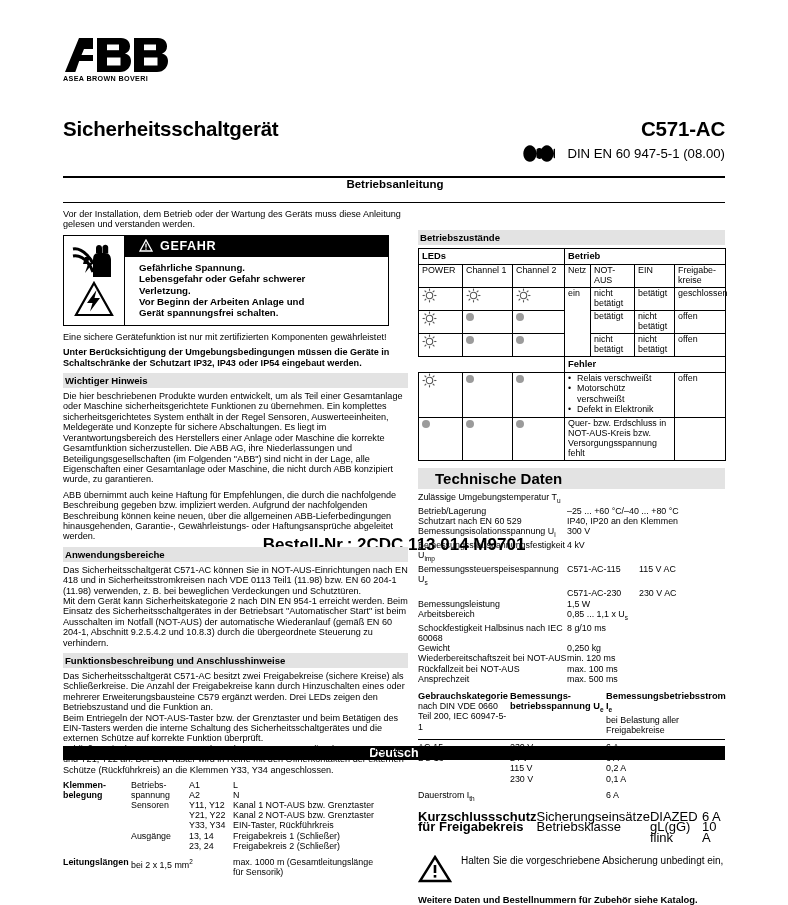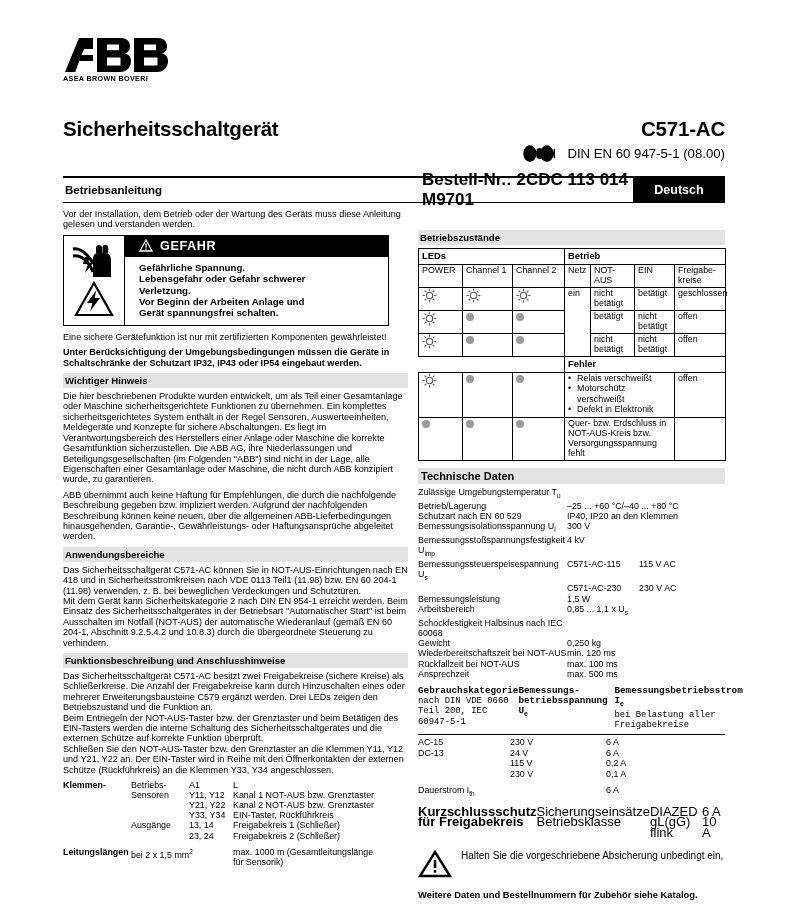--- a/index.html
+++ b/index.html
@@ -31,21 +31,21 @@
   .std-row{
     position:absolute;right:63px;top:145px;
     display:flex;align-items:center;gap:12px;
   }
   .ce-mark{display:block;}
   .std-text{font-size:13.2px;line-height:15px;}
 
   .rule-top{position:absolute;left:63px;top:176px;width:662px;height:2px;background:#000;}
   .rule-bot{position:absolute;left:63px;top:202px;width:662px;height:1px;background:#000;}
 
-  .band-row{position:absolute;left:63px;top:178px;width:662px;height:24px;display:flex;align-items:center;}
+  .band-row{position:absolute;left:63px;top:178px;width:662px;height:24px;display:flex;align-items:center;flex-direction:column;}
   .band-left{font-size:11.5px;font-weight:bold;flex:0 0 357px;padding-left:2px;}
   .band-order{
     font-size:17px;font-weight:bold;flex:0 0 211px;text-align:left;
   }
   .band-lang{
     font-size:12.5px;font-weight:bold;color:#fff;background:#000;
     flex:1 1 auto;align-self:stretch;display:flex;align-items:center;justify-content:center;
   }
 
   
@@ -105,30 +105,30 @@
   .bullets{margin:0;padding:0;list-style:none;}
   .bullets li{position:relative;padding-left:9px;line-height:10.4px;}
   .bullets li:before{content:"\2022";position:absolute;left:0;top:-0.5px;}
   .led-off{
     width:8px;height:8px;border-radius:50%;background:#9b9b9b;
     display:inline-block;margin:2px 0 0 0;
   }
 
   
   .td-head{
-    background:#e3e3e3;font-size:11px;font-weight:bold;padding:2px 3px;margin:7px 0 3px 0;
+    background:#e3e3e3;font-size:15px;font-weight:bold;padding:2px 17px;margin:7px 0 3px 0;
   }
   .td-row{display:flex;font-size:8.9px;line-height:10.2px;}
   .td-l{flex:0 0 158px;}
   .td-r{flex:1 1 auto;}
   .td-r2{flex:0 0 72px;}
   .td-r3{flex:1 1 auto;}
   sub.s{font-size:6.5px;vertical-align:sub;}
 
-  .gk{display:flex;margin-top:7px;font-size:8.9px;line-height:10.2px;font-family:Liberation Mono, monospace;}
+  .gk{display:flex;margin-top:7px;font-size:8.9px;line-height:10.2px;}
   .gk-c0{flex:0 0 92px;}
   .gk-c1{flex:0 0 96px;}
   .gk-c2{flex:1 1 auto;}
   .gk b{font-size:9.3px;}
   .hline{height:1.2px;background:#000;margin:3px 0 2px 0;width:307px;}
 
   .cat-row{display:flex;font-size:8.9px;line-height:10.8px;}
   .cat-c0{flex:0 0 92px;}
   .cat-c1{flex:0 0 96px;}
   .cat-c2{flex:1 1 auto;}
@@ -246,20 +246,26 @@
     <p class="body">Schließen Sie den NOT-AUS-Taster bzw. den Grenztaster an die Klemmen Y11, Y12 und Y21, Y22 an. Der EIN-Taster wird in Reihe mit den Öffnerkontakten der externen Schütze (Rückführkreis) an die Klemmen Y33, Y34 angeschlossen.</p>
 
     <div class="klemmen">
       <div class="kl-row">
         <div class="kl-c0">Klemmen-</div>
         <div class="kl-c1">Betriebs-</div>
         <div class="kl-c2">A1</div>
         <div class="kl-c3">L</div>
       </div>
       <div class="kl-row">
+        <div class="kl-c0">belegung</div>
+        <div class="kl-c1">spannung</div>
+        <div class="kl-c2">A2</div>
+        <div class="kl-c3">N</div>
+      </div>
+      <div class="kl-row">
         <div class="kl-c0"></div>
         <div class="kl-c1">Sensoren</div>
         <div class="kl-c2">Y11, Y12</div>
         <div class="kl-c3">Kanal 1 NOT-AUS bzw. Grenztaster</div>
       </div>
       <div class="kl-row">
         <div class="kl-c0"></div>
         <div class="kl-c1"></div>
         <div class="kl-c2">Y21, Y22</div>
         <div class="kl-c3">Kanal 2 NOT-AUS bzw. Grenztaster</div>
@@ -539,20 +545,21 @@
     <div class="td-row">
       <div class="td-l" style="flex:0 0 149px;">Bemessungsleistung</div>
       <div class="td-r">1,5 W</div>
     </div>
     <div class="td-row">
       <div class="td-l" style="flex:0 0 149px;">Arbeitsbereich</div>
       <div class="td-r"><span>0,85 ... 1,1 x U</span><sub class="s">s</sub></div>
     </div>
     <div class="td-row">
       <div class="td-l" style="flex:0 0 149px;">Schockfestigkeit Halbsinus nach IEC 60068</div>
+      <div class="td-r">8 g/10 ms</div>
     </div>
     <div class="td-row">
       <div class="td-l" style="flex:0 0 149px;">Gewicht</div>
       <div class="td-r">0,250 kg</div>
     </div>
     <div class="td-row">
       <div class="td-l" style="flex:0 0 149px;">Wiederbereitschaftszeit bei NOT-AUS</div>
       <div class="td-r">min. 120 ms</div>
     </div>
     <div class="td-row">

